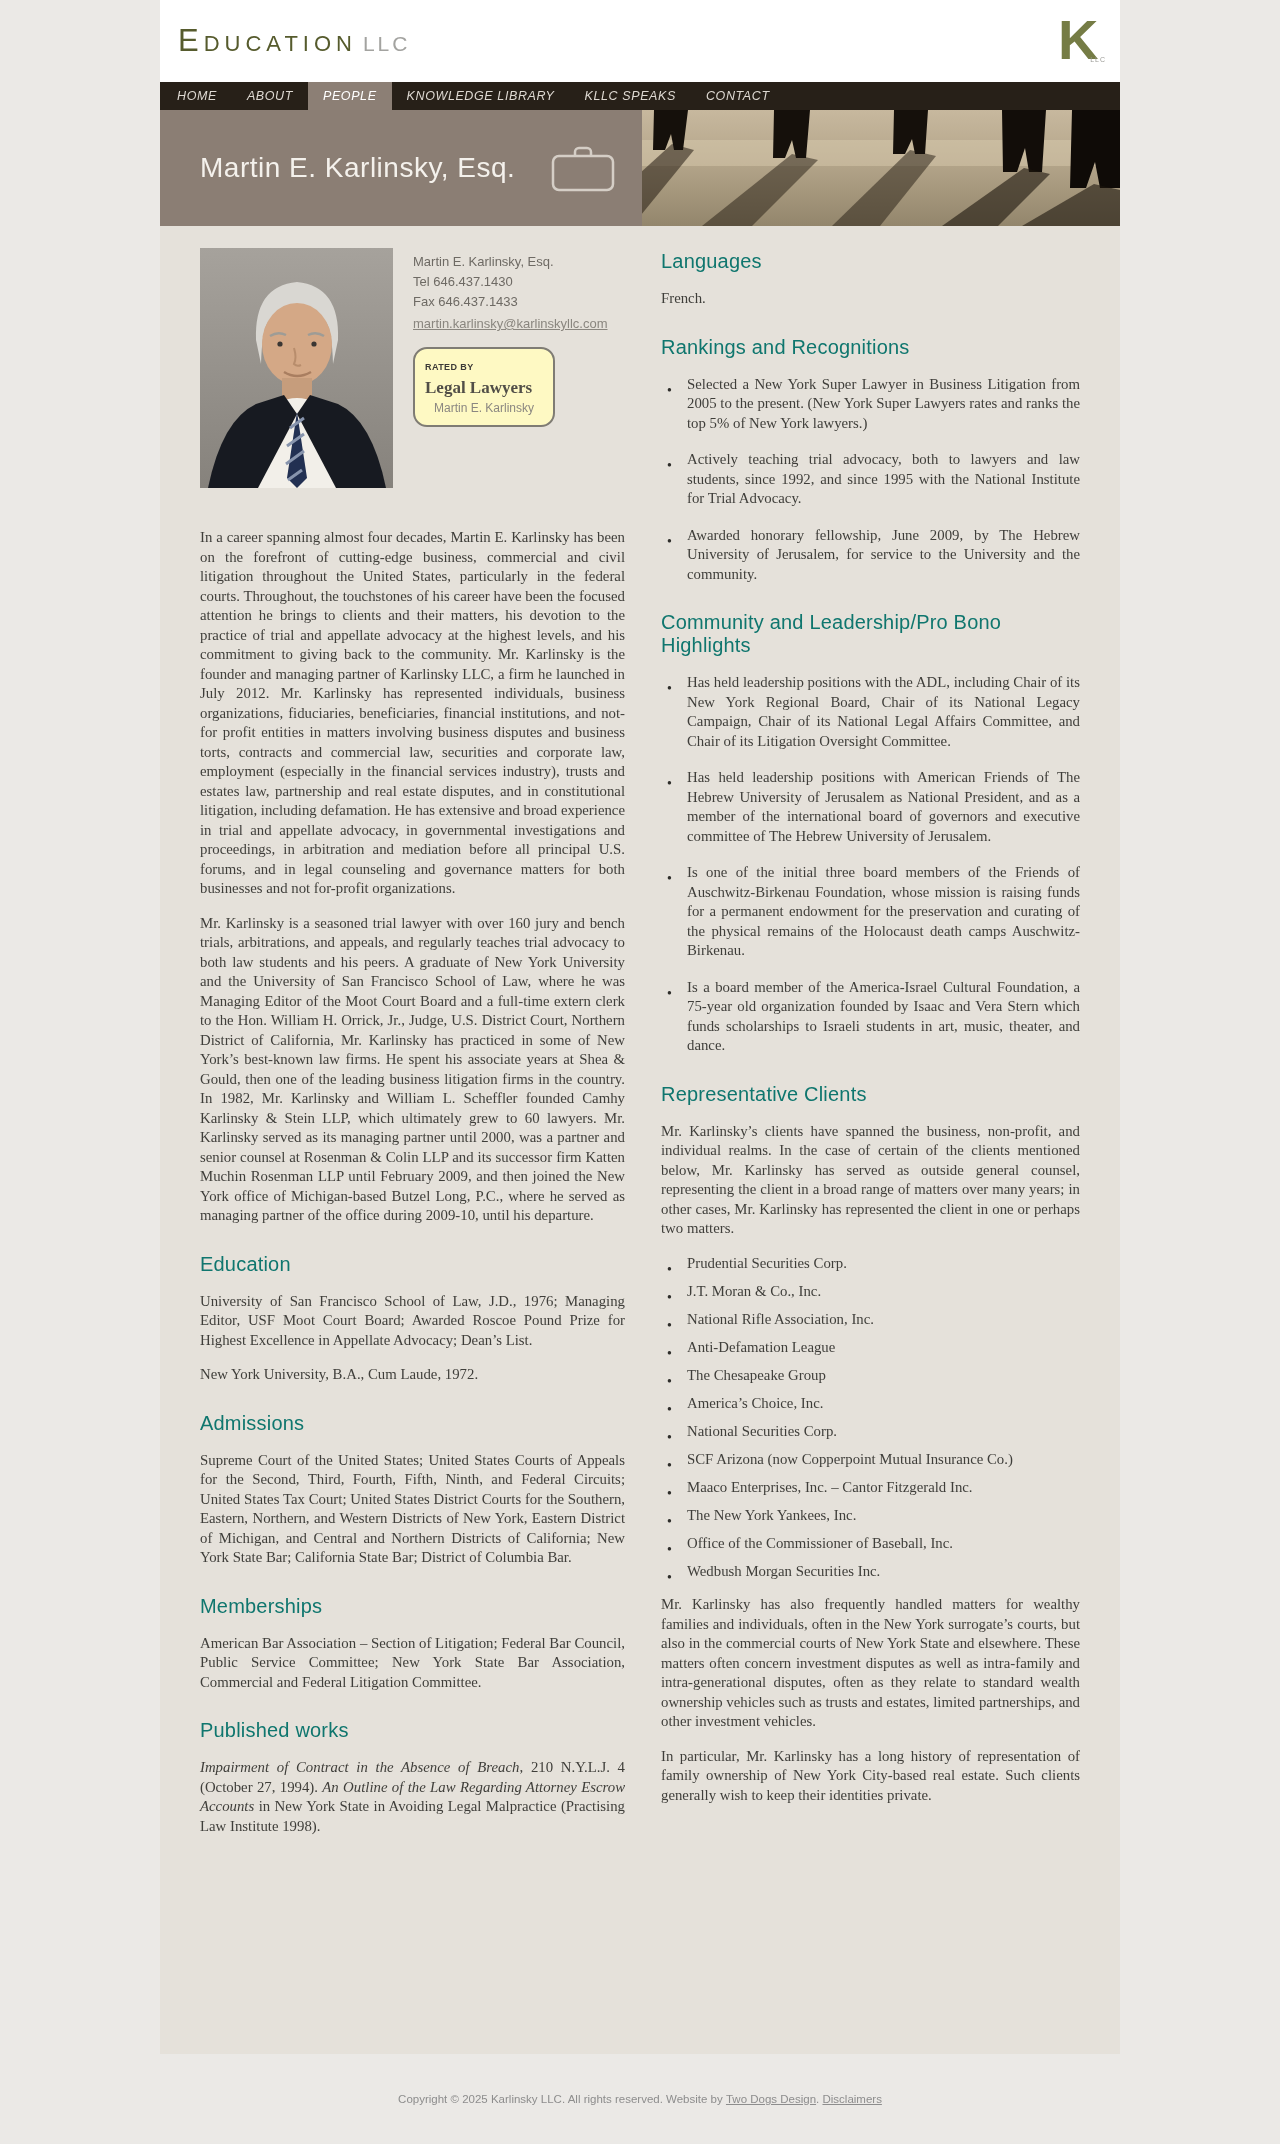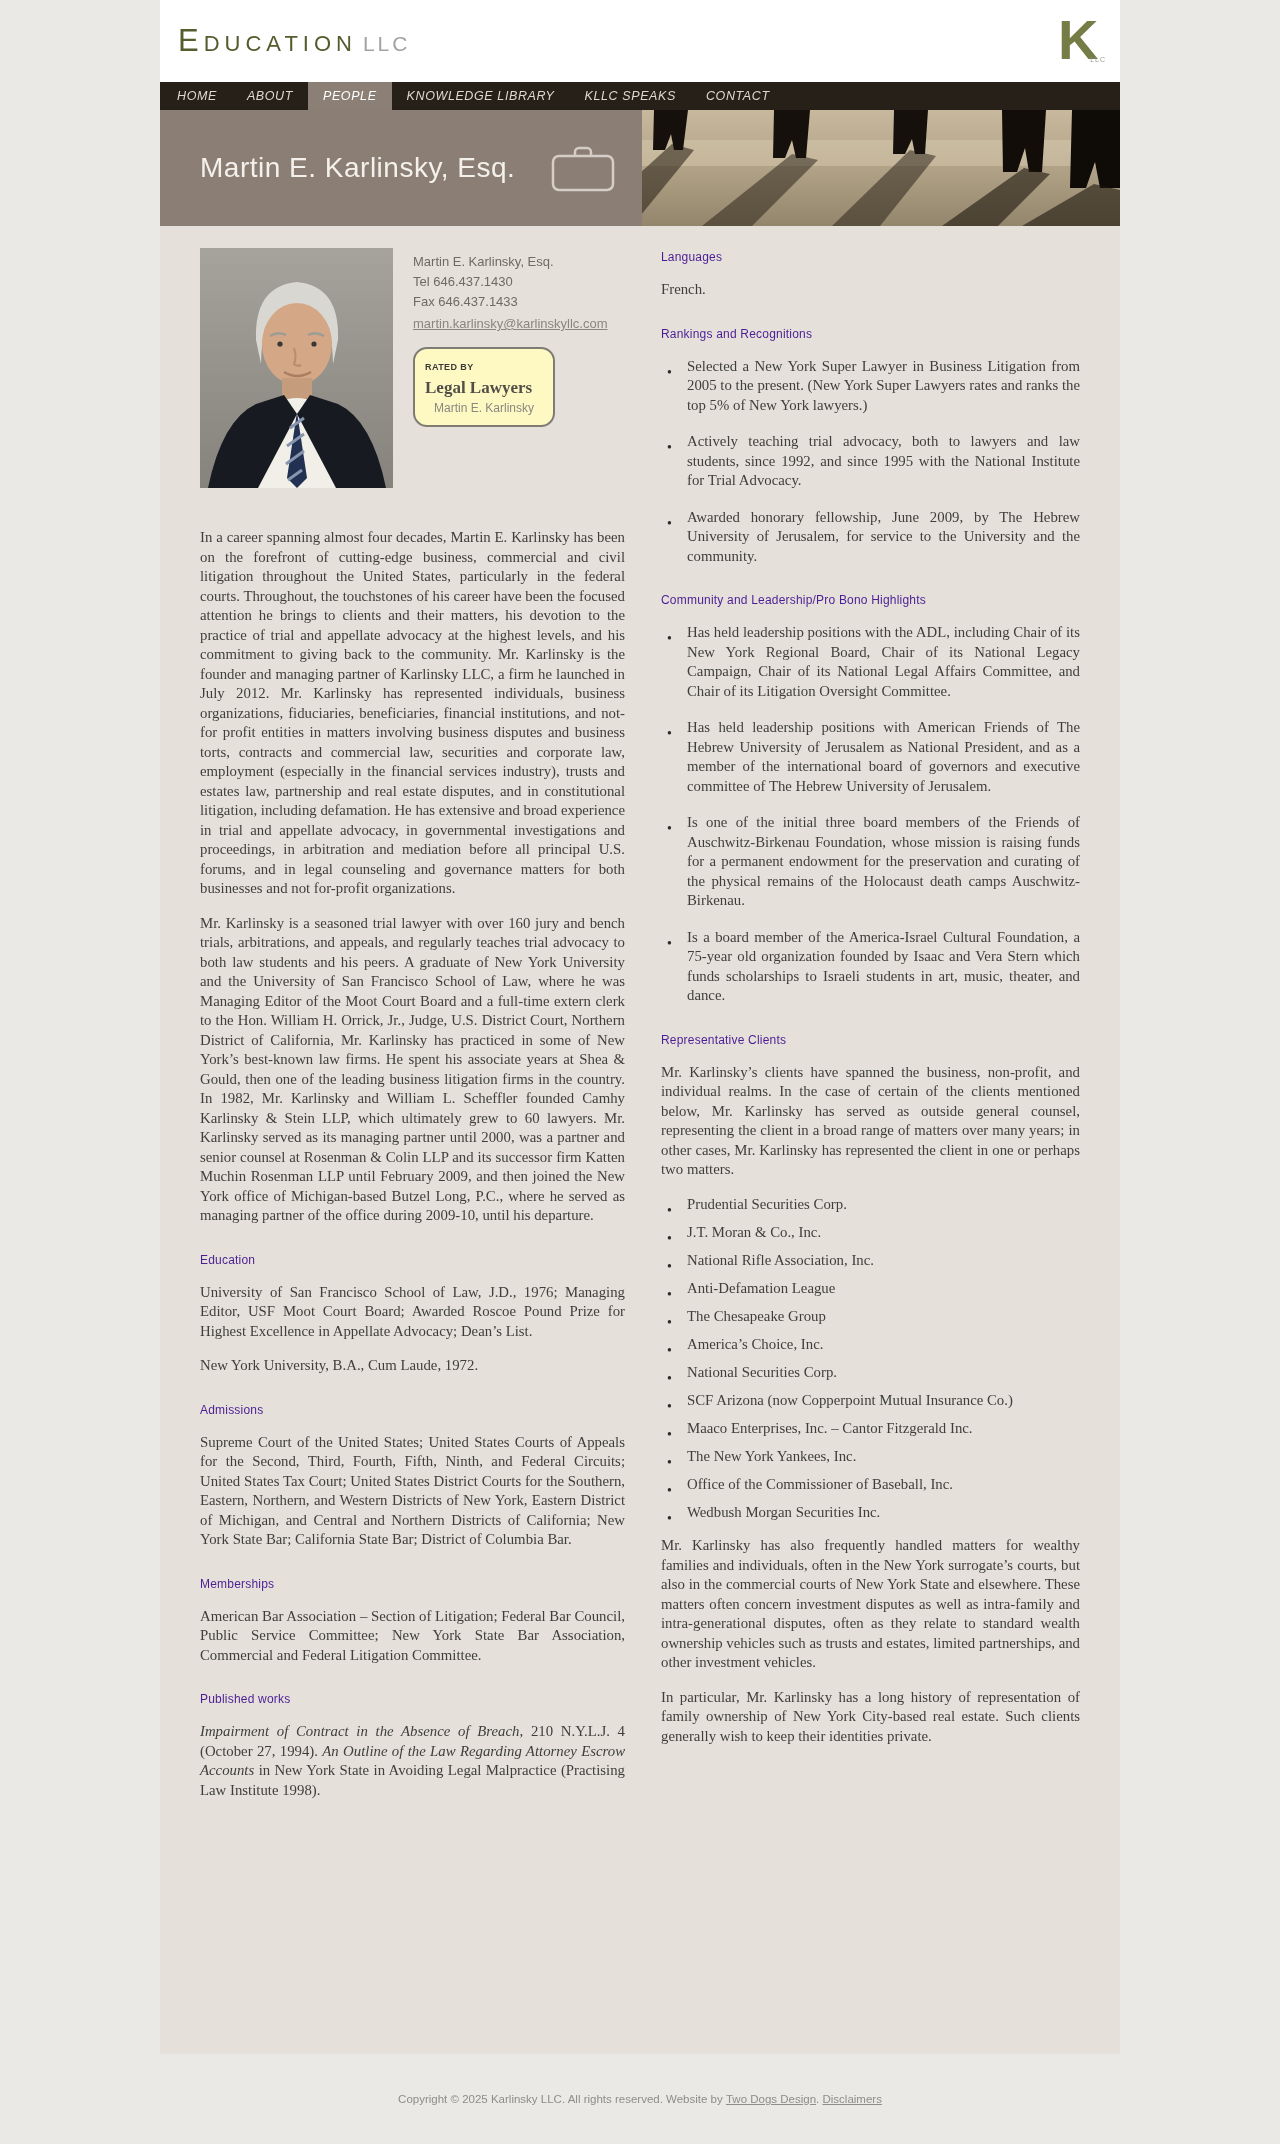--- a/index.html
+++ b/index.html
@@ -38,21 +38,21 @@
   .headshot { width:193px; height:240px; flex:none; }
   .headshot svg { display:block; }
   .contact { font-family:"Liberation Sans",sans-serif; font-size:13px; line-height:20px; color:#6e6a64; padding-top:4px; }
   .contact .email { display:inline-block; color:#8a867f; text-decoration:underline; cursor:pointer; margin-top:2px; }
   .badge { margin-top:13px; width:142px; border:2px solid #7f7c74; border-radius:14px; background:#fef9c3; padding:8px 10px 9px; cursor:pointer; }
   .badge .rated { font-family:"Liberation Sans",sans-serif; font-weight:bold; font-size:9px; letter-spacing:.4px; color:#3c3a36; }
   .badge .brand { font-family:"Liberation Serif",serif; font-weight:bold; font-size:17px; color:#514e47; margin-top:1px; }
   .badge .person { font-family:"Liberation Sans",sans-serif; font-size:12px; color:#8b8781; text-align:center; margin-top:3px; line-height:15px; }
 
   p.body-p { font-size:14.8px; line-height:19.5px; text-align:justify; margin:0 0 15px; }
-  h2.section { font-family:"Liberation Sans",sans-serif; font-weight:400; font-size:12px; letter-spacing:.2px; color:#4c1d95; margin:27px 0 16px; }
+  h2.section { font-family:"Liberation Sans",sans-serif; font-weight:400; font-size:20px; letter-spacing:.2px; color:#0f766e; margin:27px 0 16px; }
   .col-right h2.section:first-child { margin-top:2px; }
 
   ul.bullets { margin:4px 0 10px; padding:0; list-style:none; }
   ul.bullets li { position:relative; padding-left:26px; margin-bottom:17px; font-size:14.8px; line-height:19.5px; text-align:justify; }
   ul.bullets li::before { content:"●"; position:absolute; left:6px; top:5px; font-size:8px; color:#2e2d2a; }
   ul.client-list li { margin-bottom:8.5px; text-align:left; }
 
   .italic { font-style:italic; }
 
   

